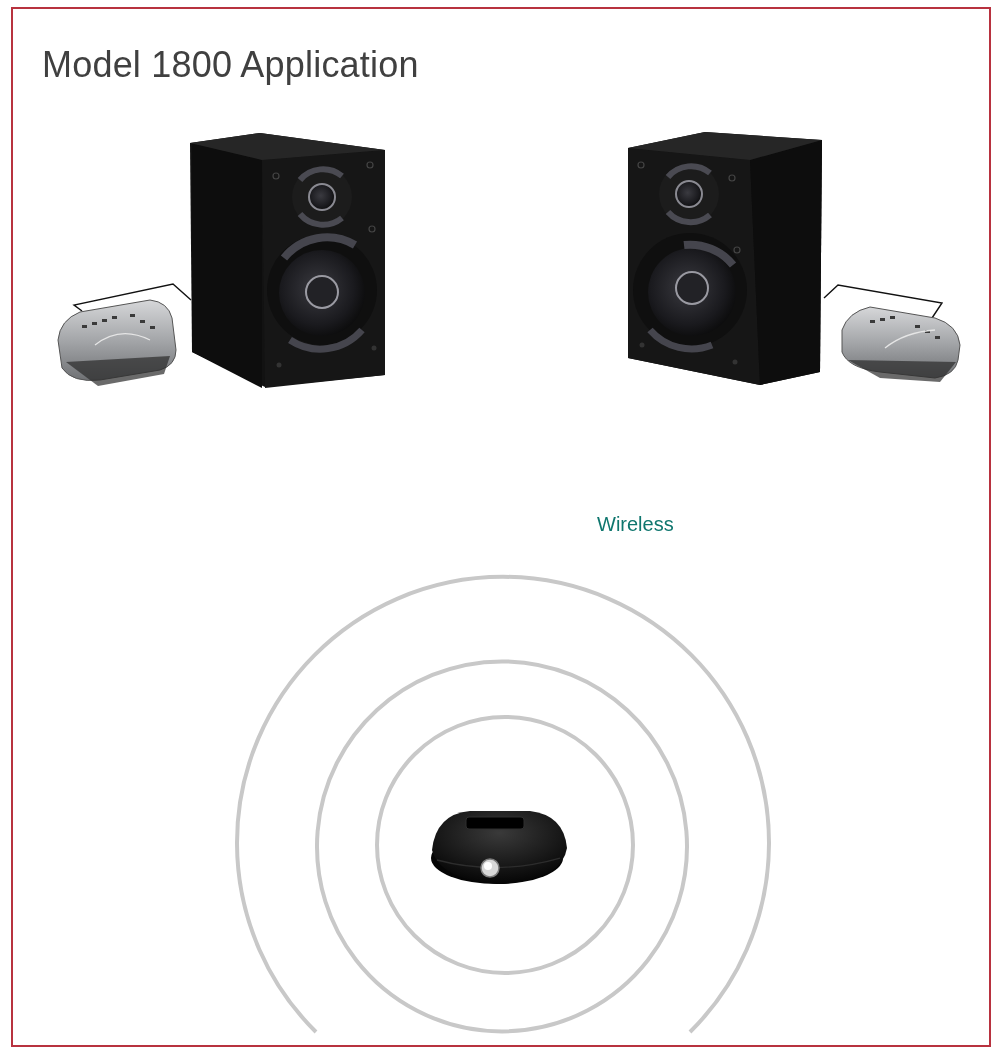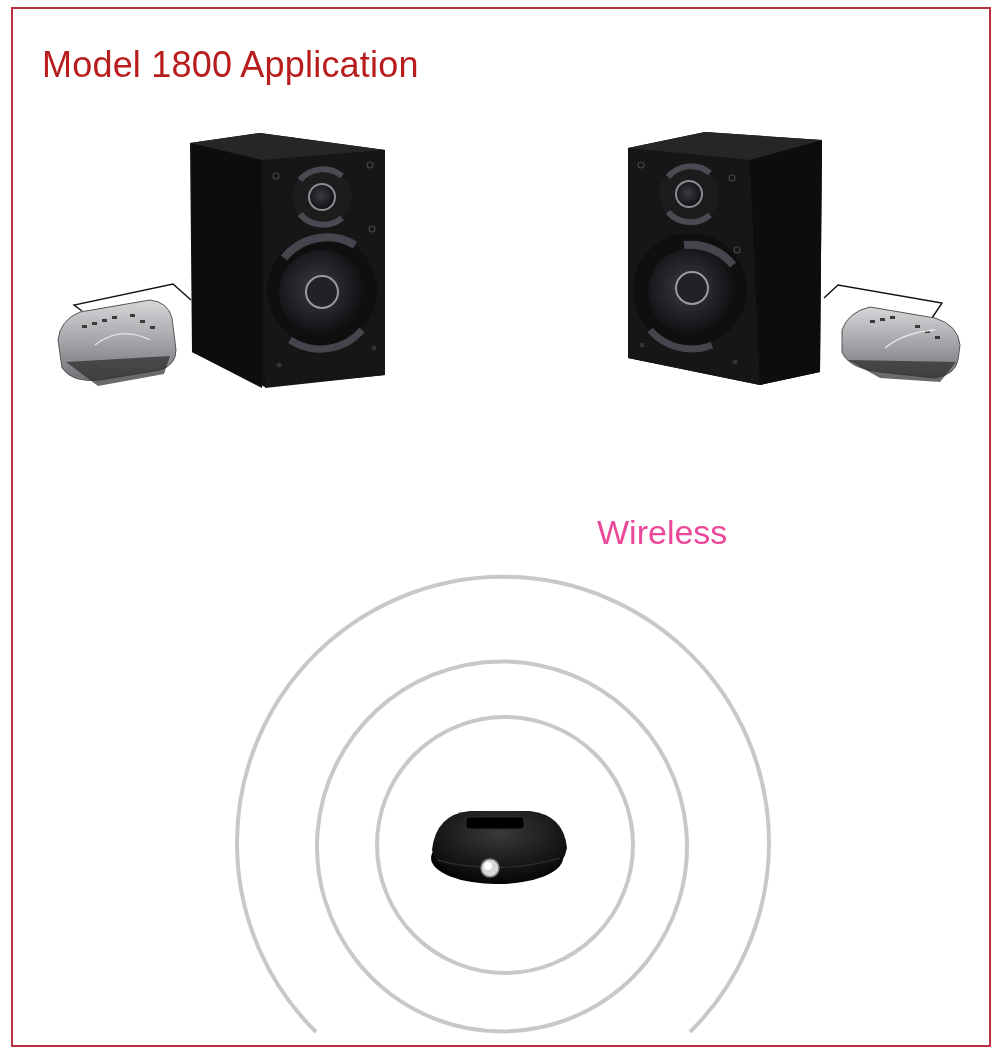--- a/index.html
+++ b/index.html
@@ -2,25 +2,25 @@
 <html><head>
   <meta charset="utf-8">
   <style>
     html, body { margin: 0; padding: 0; background: #ffffff; }
     body { width: 1000px; height: 1053px; position: relative; overflow: hidden; font-family: "Liberation Sans", sans-serif; }
     .frame {
       position: absolute; left: 11px; top: 7px; width: 980px; height: 1040px;
       border: 2px solid #b8323f; box-sizing: border-box; background: #fff;
     }
     .title {
-      position: absolute; left: 42px; top: 44px; font-size: 36px; color: #b91c1c;
+      position: absolute; left: 42px; top: 44px; font-size: 36px; color: #404040;
       letter-spacing: 0.2px; white-space: nowrap;
     }
     .wireless {
-      position: absolute; left: 597px; top: 513px; font-size: 34px; color: #ec4899;
+      position: absolute; left: 597px; top: 513px; font-size: 20px; color: #0f766e;
     }
     svg.scene { position: absolute; left: 0; top: 0; }
   </style>
 </head>
 <body>
 
 <div class="frame"></div>
 
 <div class="title">Model 1800 Application</div>
 

